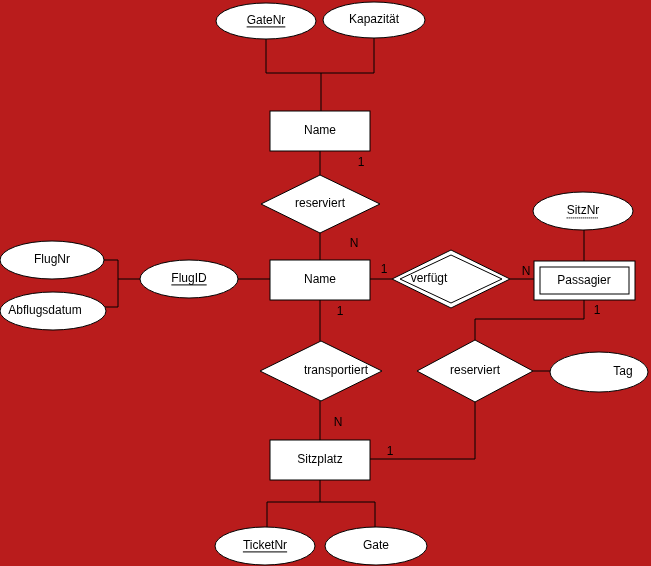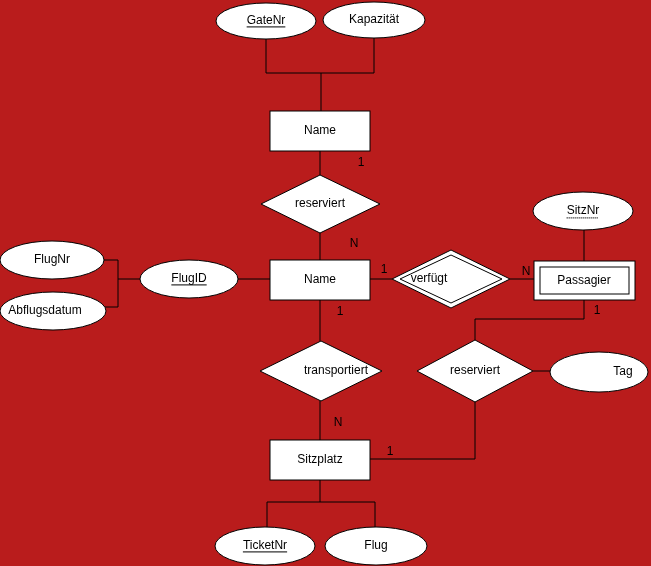--- a/index.html
+++ b/index.html
@@ -73,21 +73,21 @@
   </svg>
 
   <div class="lbl u" style="left:266px;top:21px">GateNr</div>
   <div class="lbl" style="left:374px;top:20px">Kapazität</div>
   <div class="lbl" style="left:52px;top:260px">FlugNr</div>
   <div class="lbl" style="left:45px;top:311px">Abflugsdatum</div>
   <div class="lbl u" style="left:189px;top:279px">FlugID</div>
   <div class="lbl ud" style="left:583px;top:211px">SitzNr</div>
   <div class="lbl" style="left:623px;top:372px">Tag</div>
   <div class="lbl u" style="left:265px;top:546px">TicketNr</div>
-  <div class="lbl" style="left:376px;top:546px">Flug</div>
+  <div class="lbl" style="left:376px;top:546px">Gate</div>
 
   <div class="lbl" style="left:320px;top:131px">Name</div>
   <div class="lbl" style="left:320px;top:280px">Name</div>
   <div class="lbl" style="left:584px;top:281px">Passagier</div>
   <div class="lbl" style="left:320px;top:460px">Sitzplatz</div>
 
   <div class="lbl" style="left:320px;top:204px">reserviert</div>
   <div class="lbl" style="left:429px;top:279px">verfügt</div>
   <div class="lbl" style="left:336px;top:371px">transportiert</div>
   <div class="lbl" style="left:475px;top:371px">reserviert</div>

